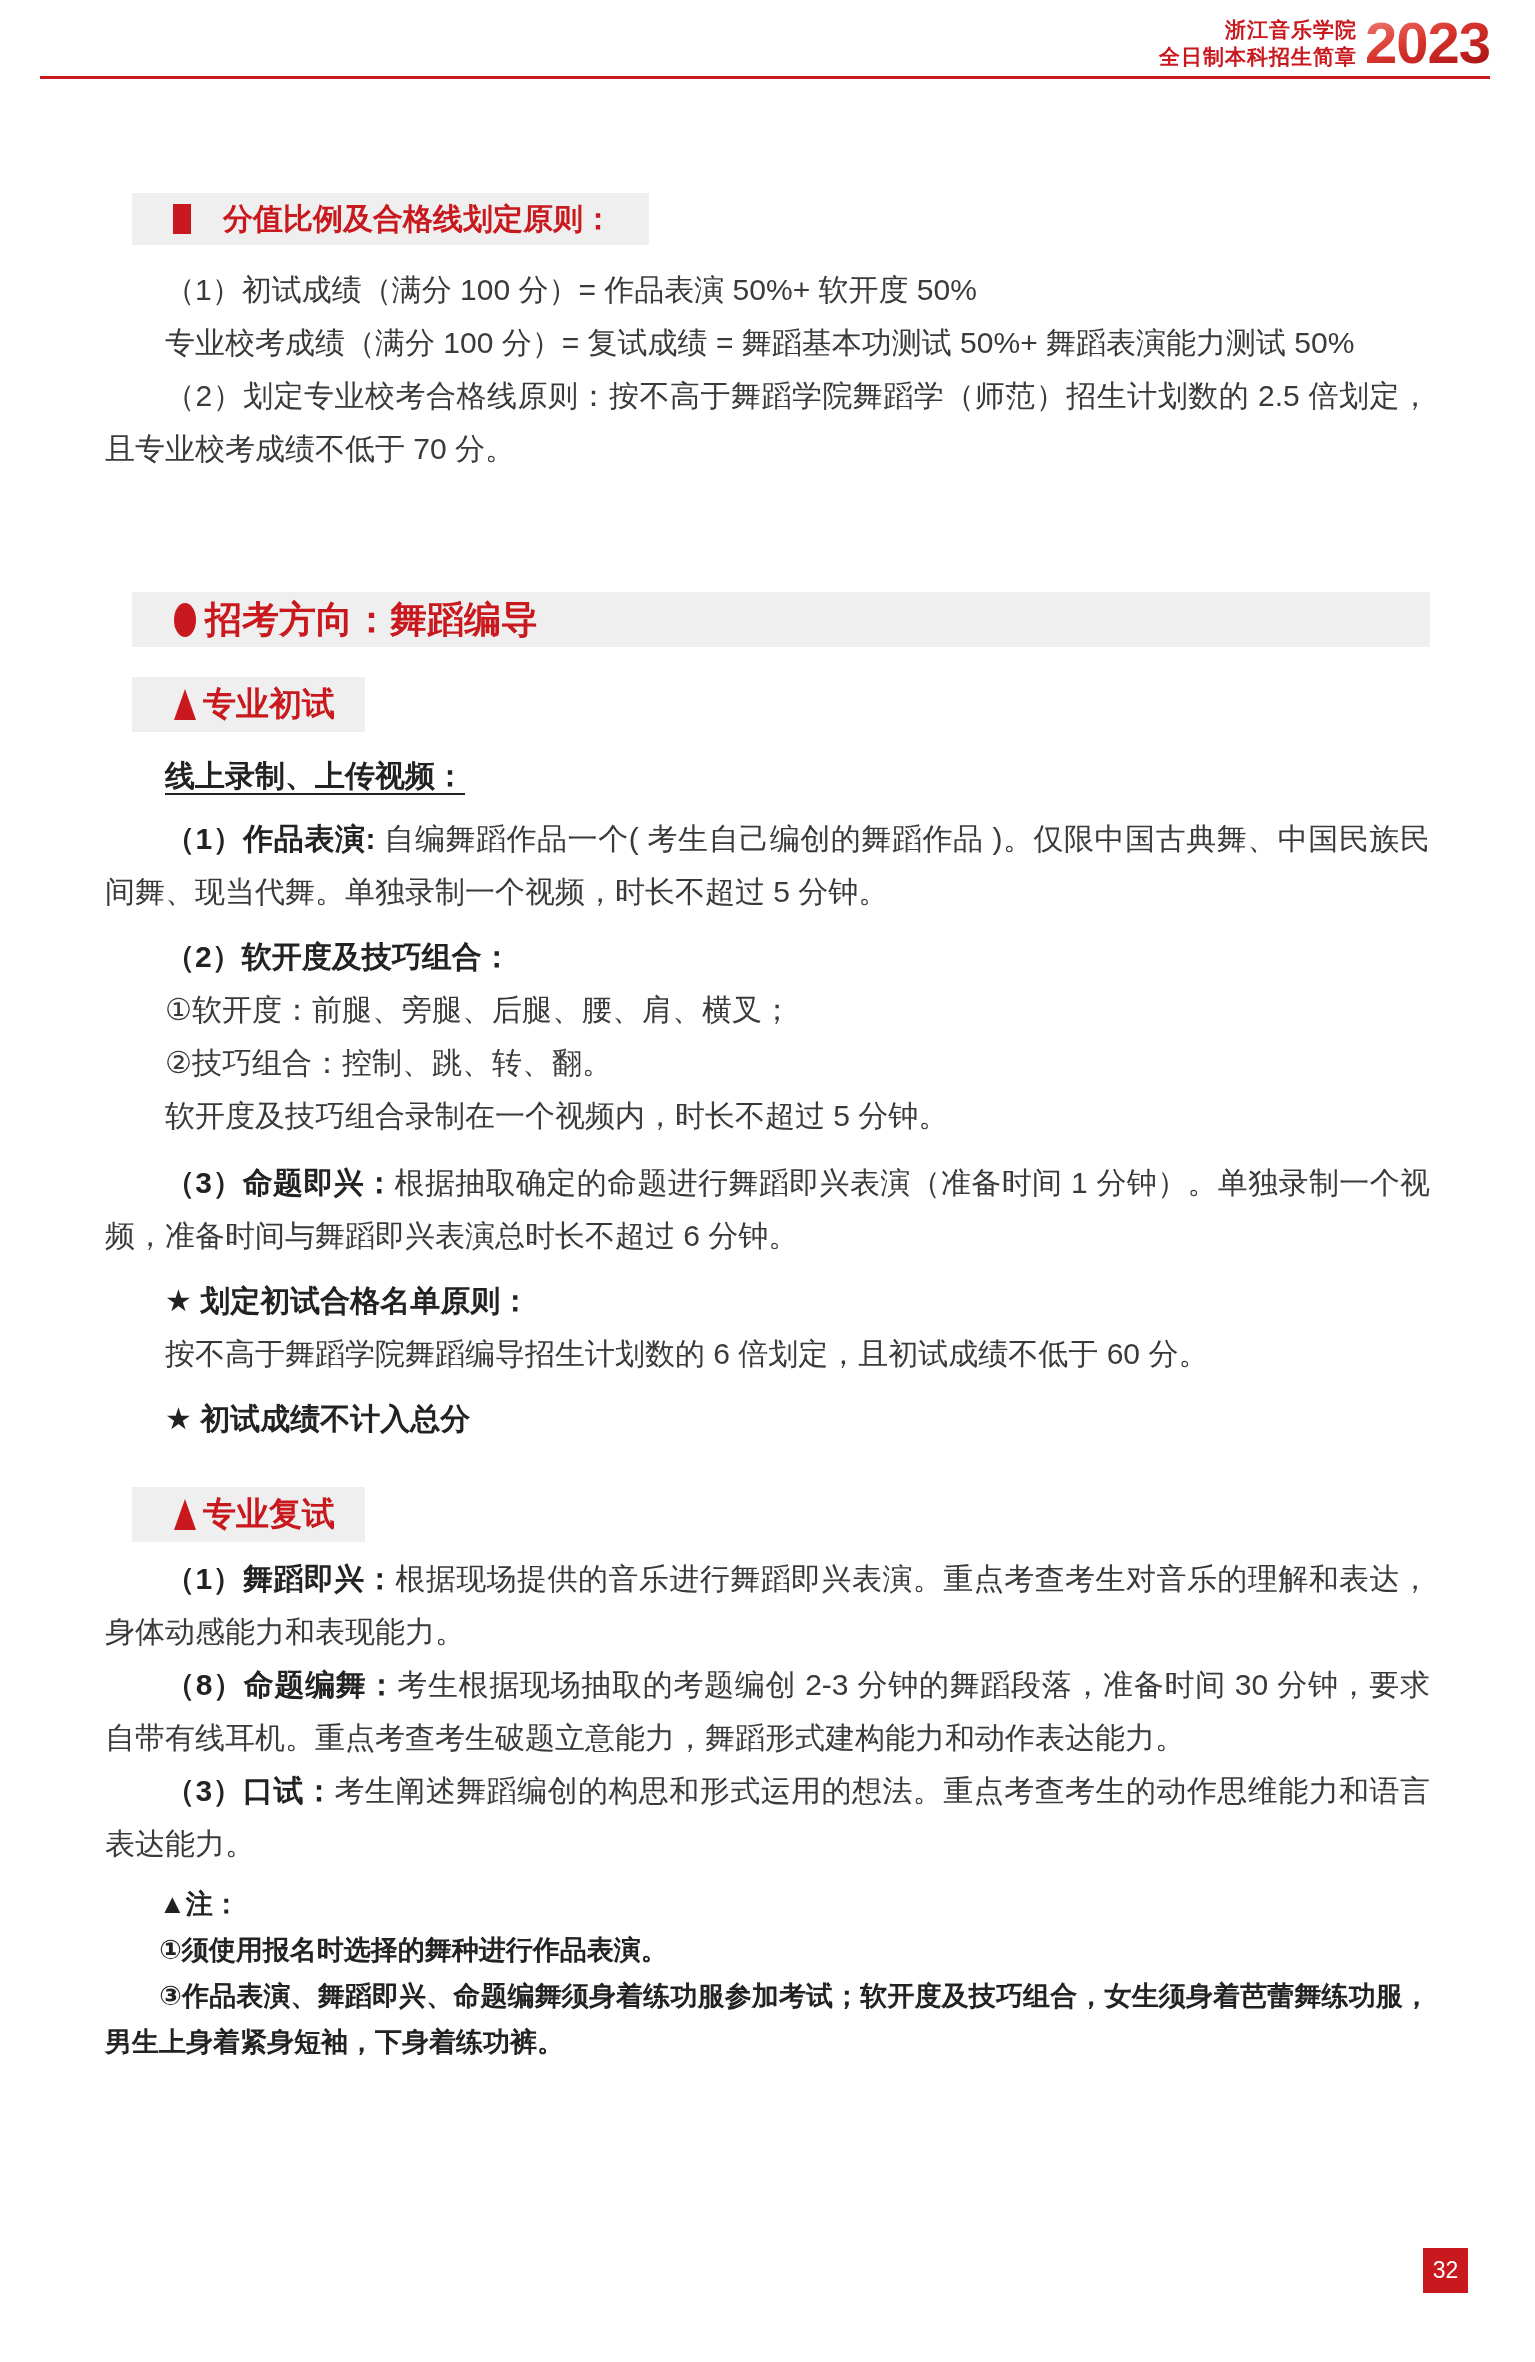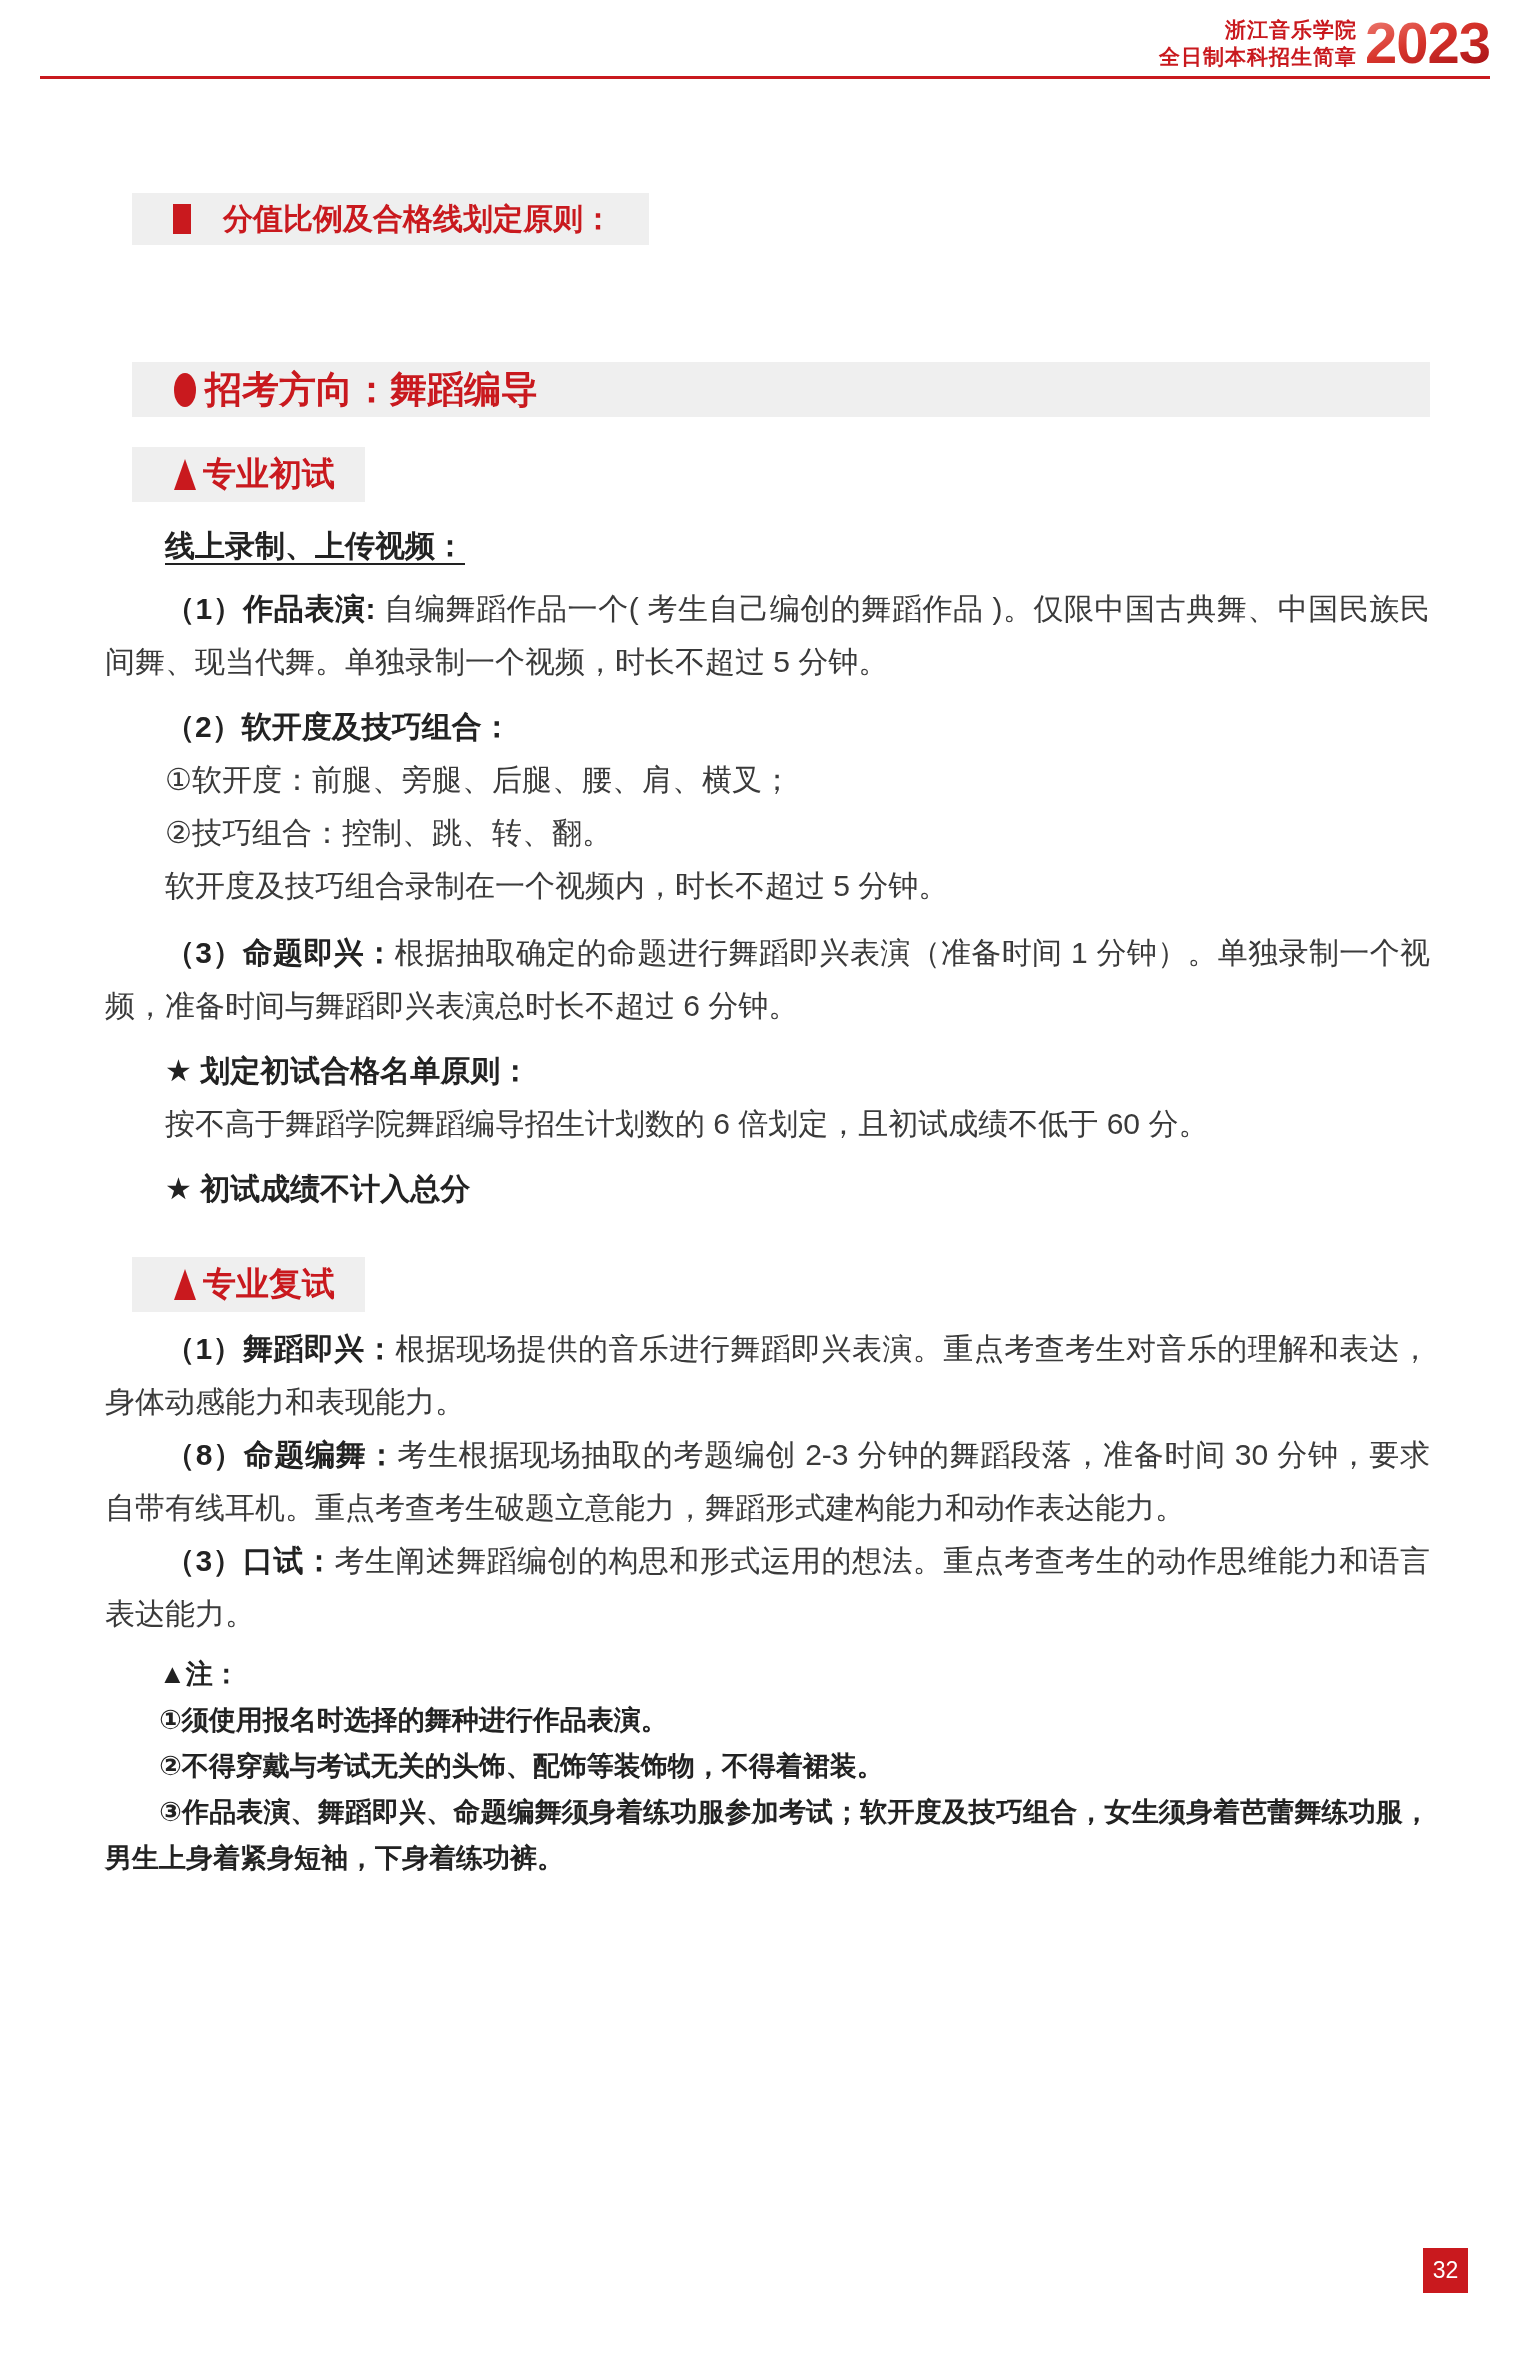--- a/index.html
+++ b/index.html
@@ -118,20 +118,25 @@
     </div>
     <div class="header-year">2023</div>
   </div>
 
   <div class="content">
 
     <div class="sec-box-1">
       <span class="square-bullet"></span>
       <span class="sec-title-1">分值比例及合格线划定原则：</span>
     </div>
+    <div class="body-text">
+      <p class="indent">（1）初试成绩（满分 100 分）= 作品表演 50%+ 软开度 50%</p>
+      <p class="indent">专业校考成绩（满分 100 分）= 复试成绩 = 舞蹈基本功测试 50%+ 舞蹈表演能力测试 50%</p>
+      <p class="indent">（2）划定专业校考合格线原则：按不高于舞蹈学院舞蹈学（师范）招生计划数的 2.5 倍划定，且专业校考成绩不低于 70 分。</p>
+    </div>
 
     <div class="sec-box-2">
       <span class="circle-bullet"></span>
       <span class="sec-title-2">招考方向：舞蹈编导</span>
     </div>
 
     <div class="sec-box-3">
       <span class="triangle-bullet"></span>
       <span class="sec-title-3">专业初试</span>
     </div>
@@ -161,21 +166,20 @@
 
     <div class="body-text">
       <p class="indent"><span class="b">（1）舞蹈即兴：</span><span>根据现场提供的音乐进行舞蹈即兴表演。重点考查考生对音乐的理解和表达，身体动感能力和表现能力。</span></p>
       <p class="indent"><span class="b">（8）命题编舞：</span><span>考生根据现场抽取的考题编创 2-3 分钟的舞蹈段落，准备时间 30 分钟，要求自带有线耳机。重点考查考生破题立意能力，舞蹈形式建构能力和动作表达能力。</span></p>
       <p class="indent"><span class="b">（3）口试：</span><span>考生阐述舞蹈编创的构思和形式运用的想法。重点考查考生的动作思维能力和语言表达能力。</span></p>
     </div>
 
     <div class="notes">
       <p class="indent">▲注：</p>
       <p class="indent">①须使用报名时选择的舞种进行作品表演。</p>
-      <p class="indent">②不得穿戴与考试无关的头饰、配饰等装饰物，不得着裙装。</p>
       <p class="indent">③作品表演、舞蹈即兴、命题编舞须身着练功服参加考试；软开度及技巧组合，女生须身着芭蕾舞练功服，男生上身着紧身短袖，下身着练功裤。</p>
     </div>
 
   </div>
 
   <div class="page-num">32</div>
 
 </div>
 
 </body></html>

